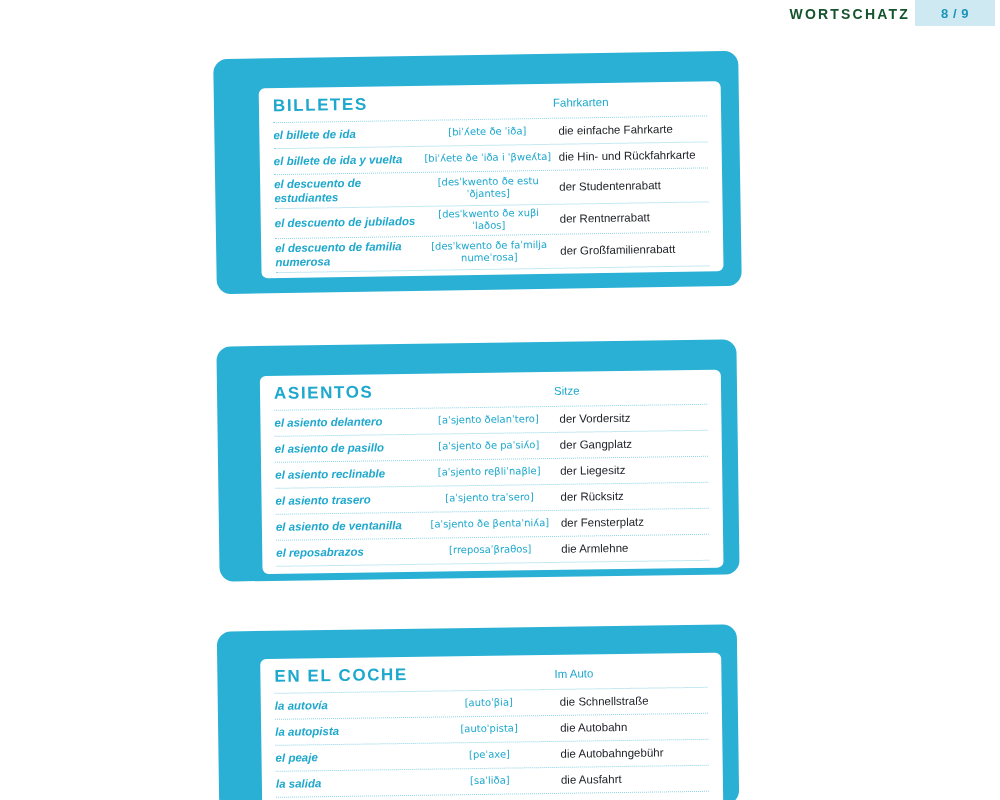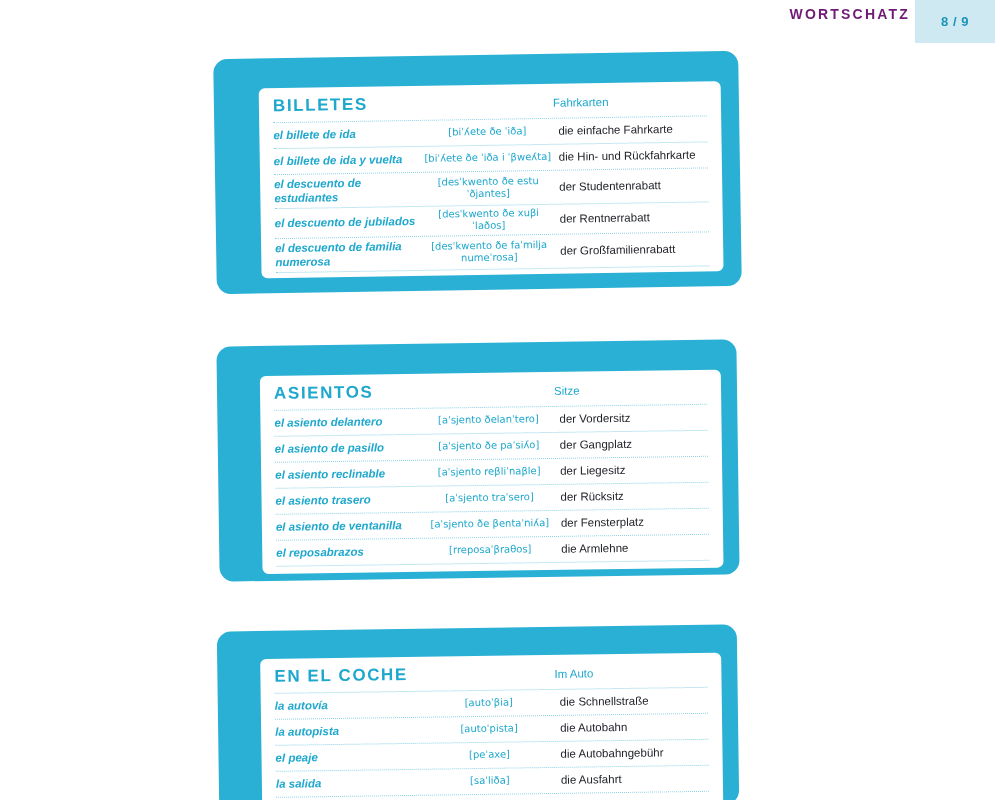--- a/index.html
+++ b/index.html
@@ -24,28 +24,28 @@
     width: 1000px;
     height: 30px;
   }
   .header-title {
     position: absolute;
     right: 90px;
     top: 6px;
     font-size: 14px;
     letter-spacing: 2.2px;
     font-weight: bold;
-    color: #701a75;
+    color: #14532d;
   }
   .page-badge {
     position: absolute;
     right: 5px;
     top: 0px;
     width: 80px;
-    height: 43px;
+    height: 26px;
     background: #cfe9f3;
     display: flex;
     align-items: center;
     justify-content: center;
     font-size: 13px;
     font-weight: bold;
     color: #1a95b8;
     letter-spacing: 0.5px;
   }
 

